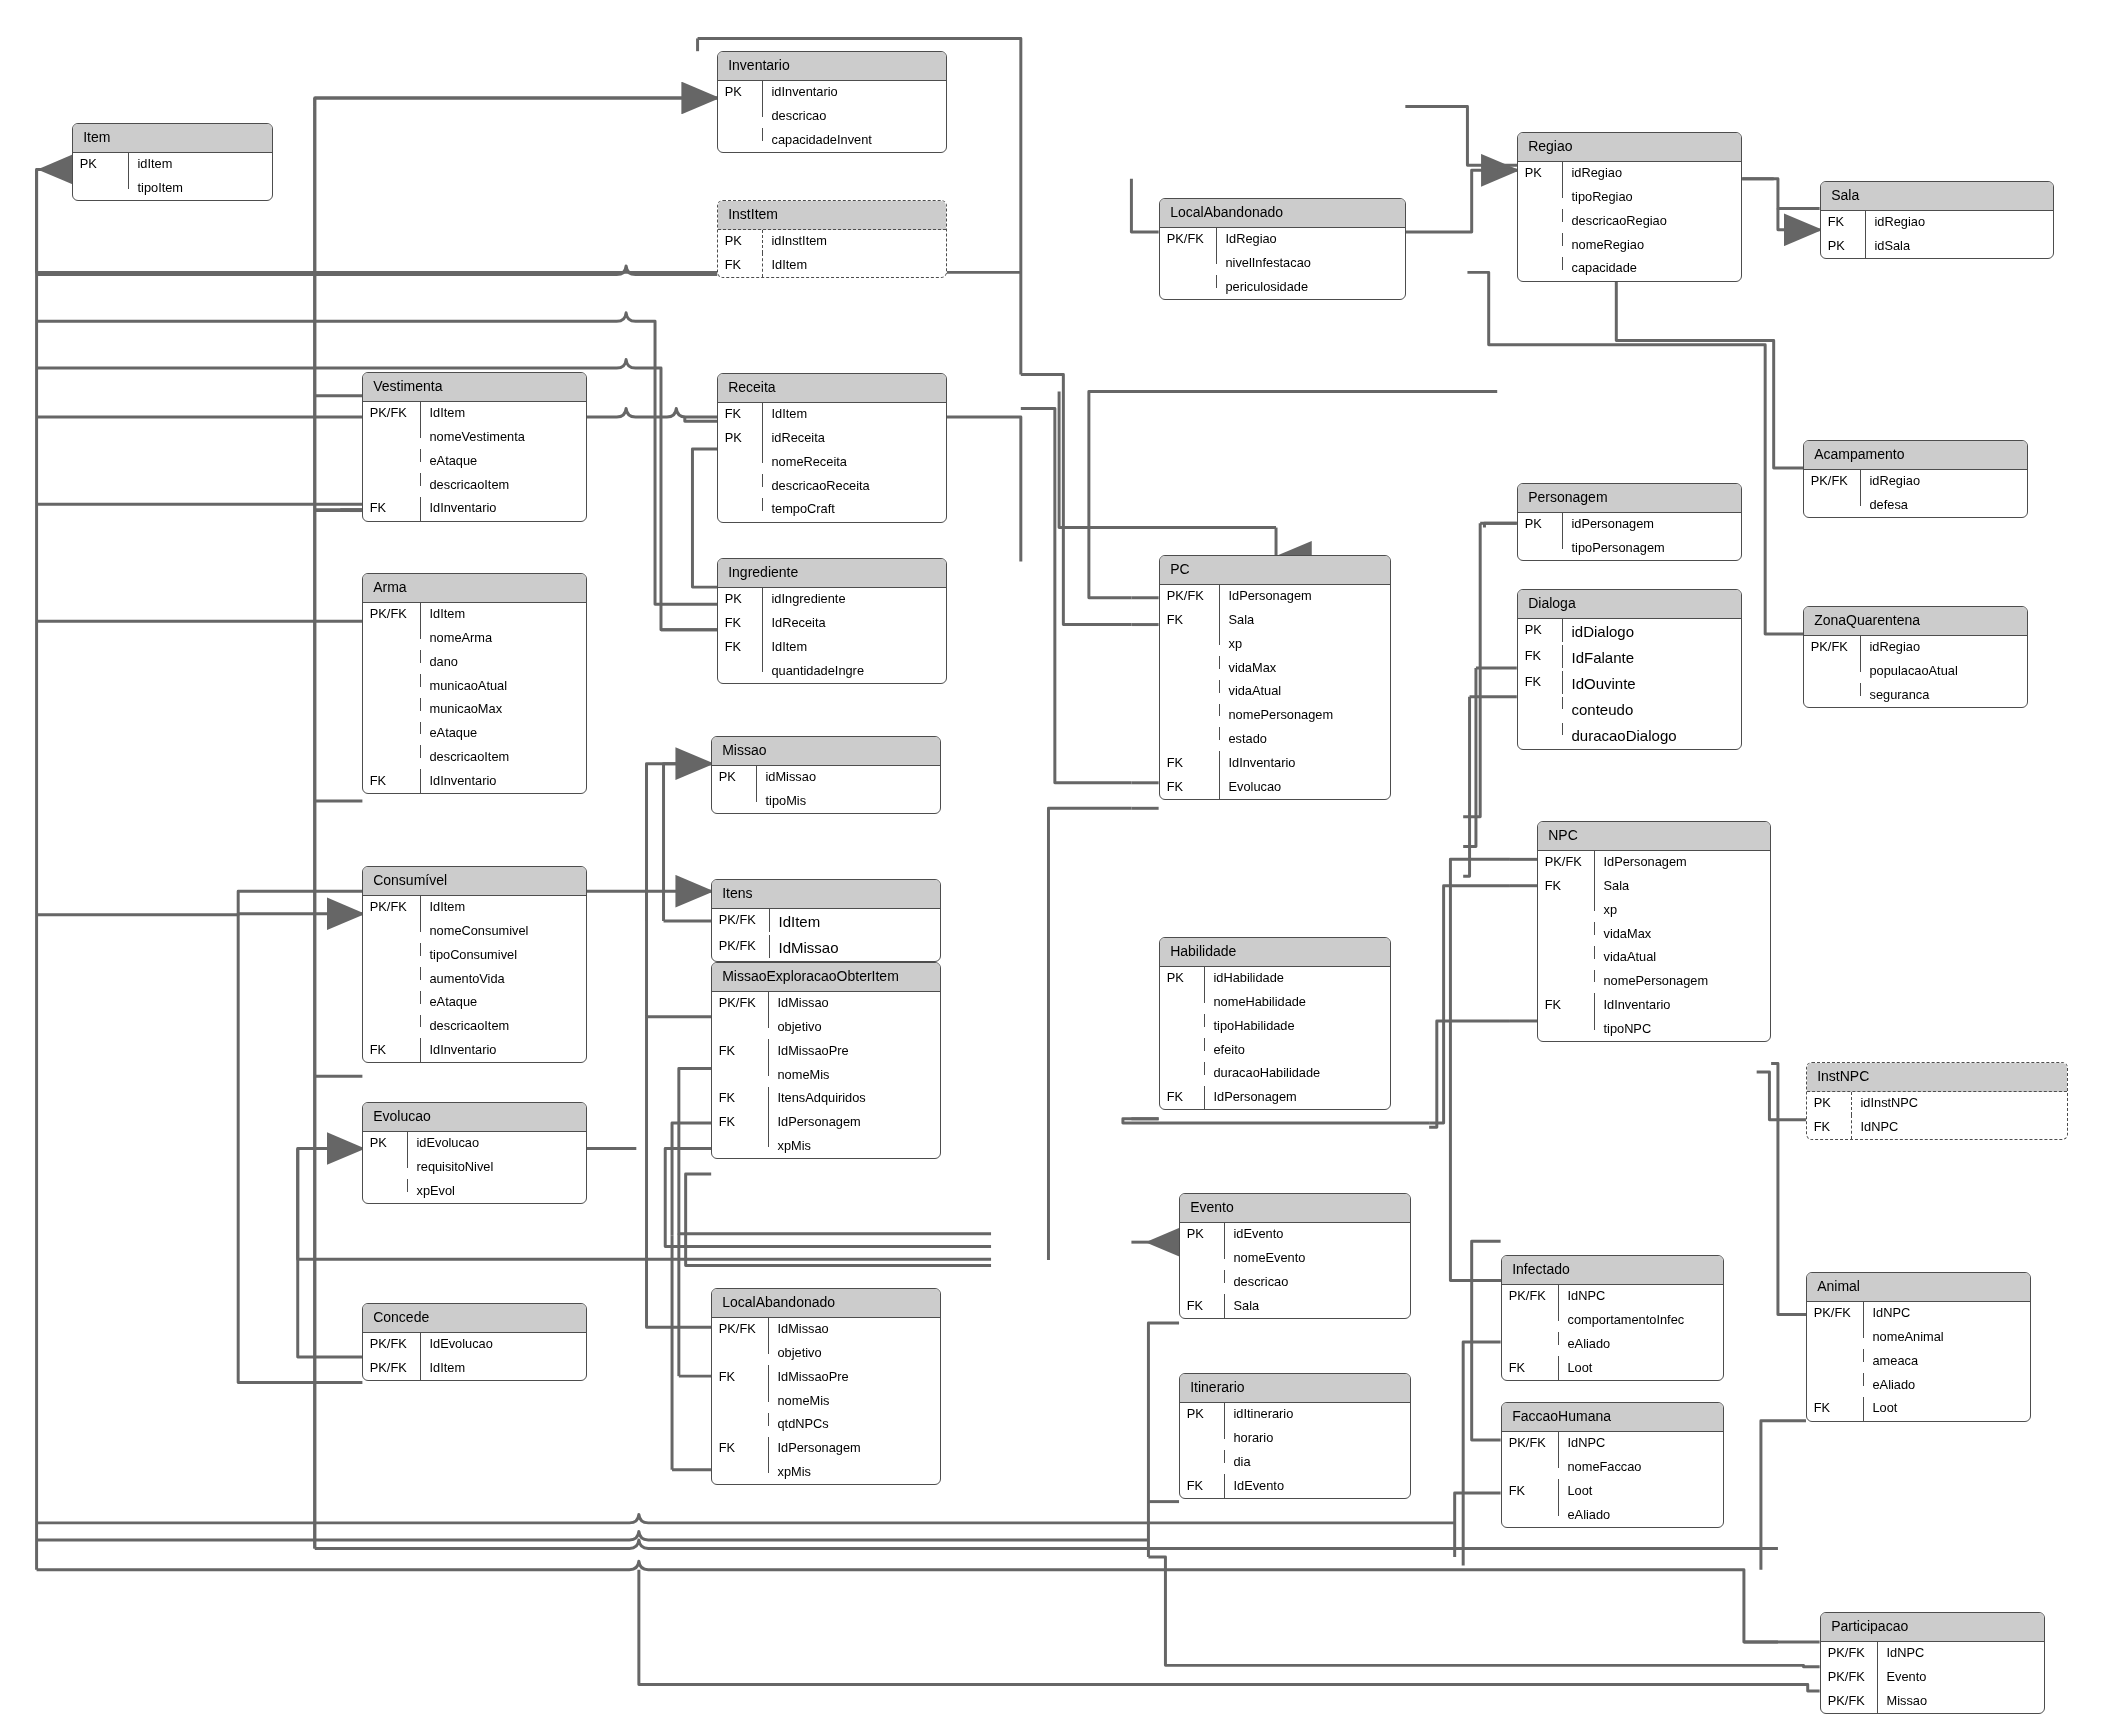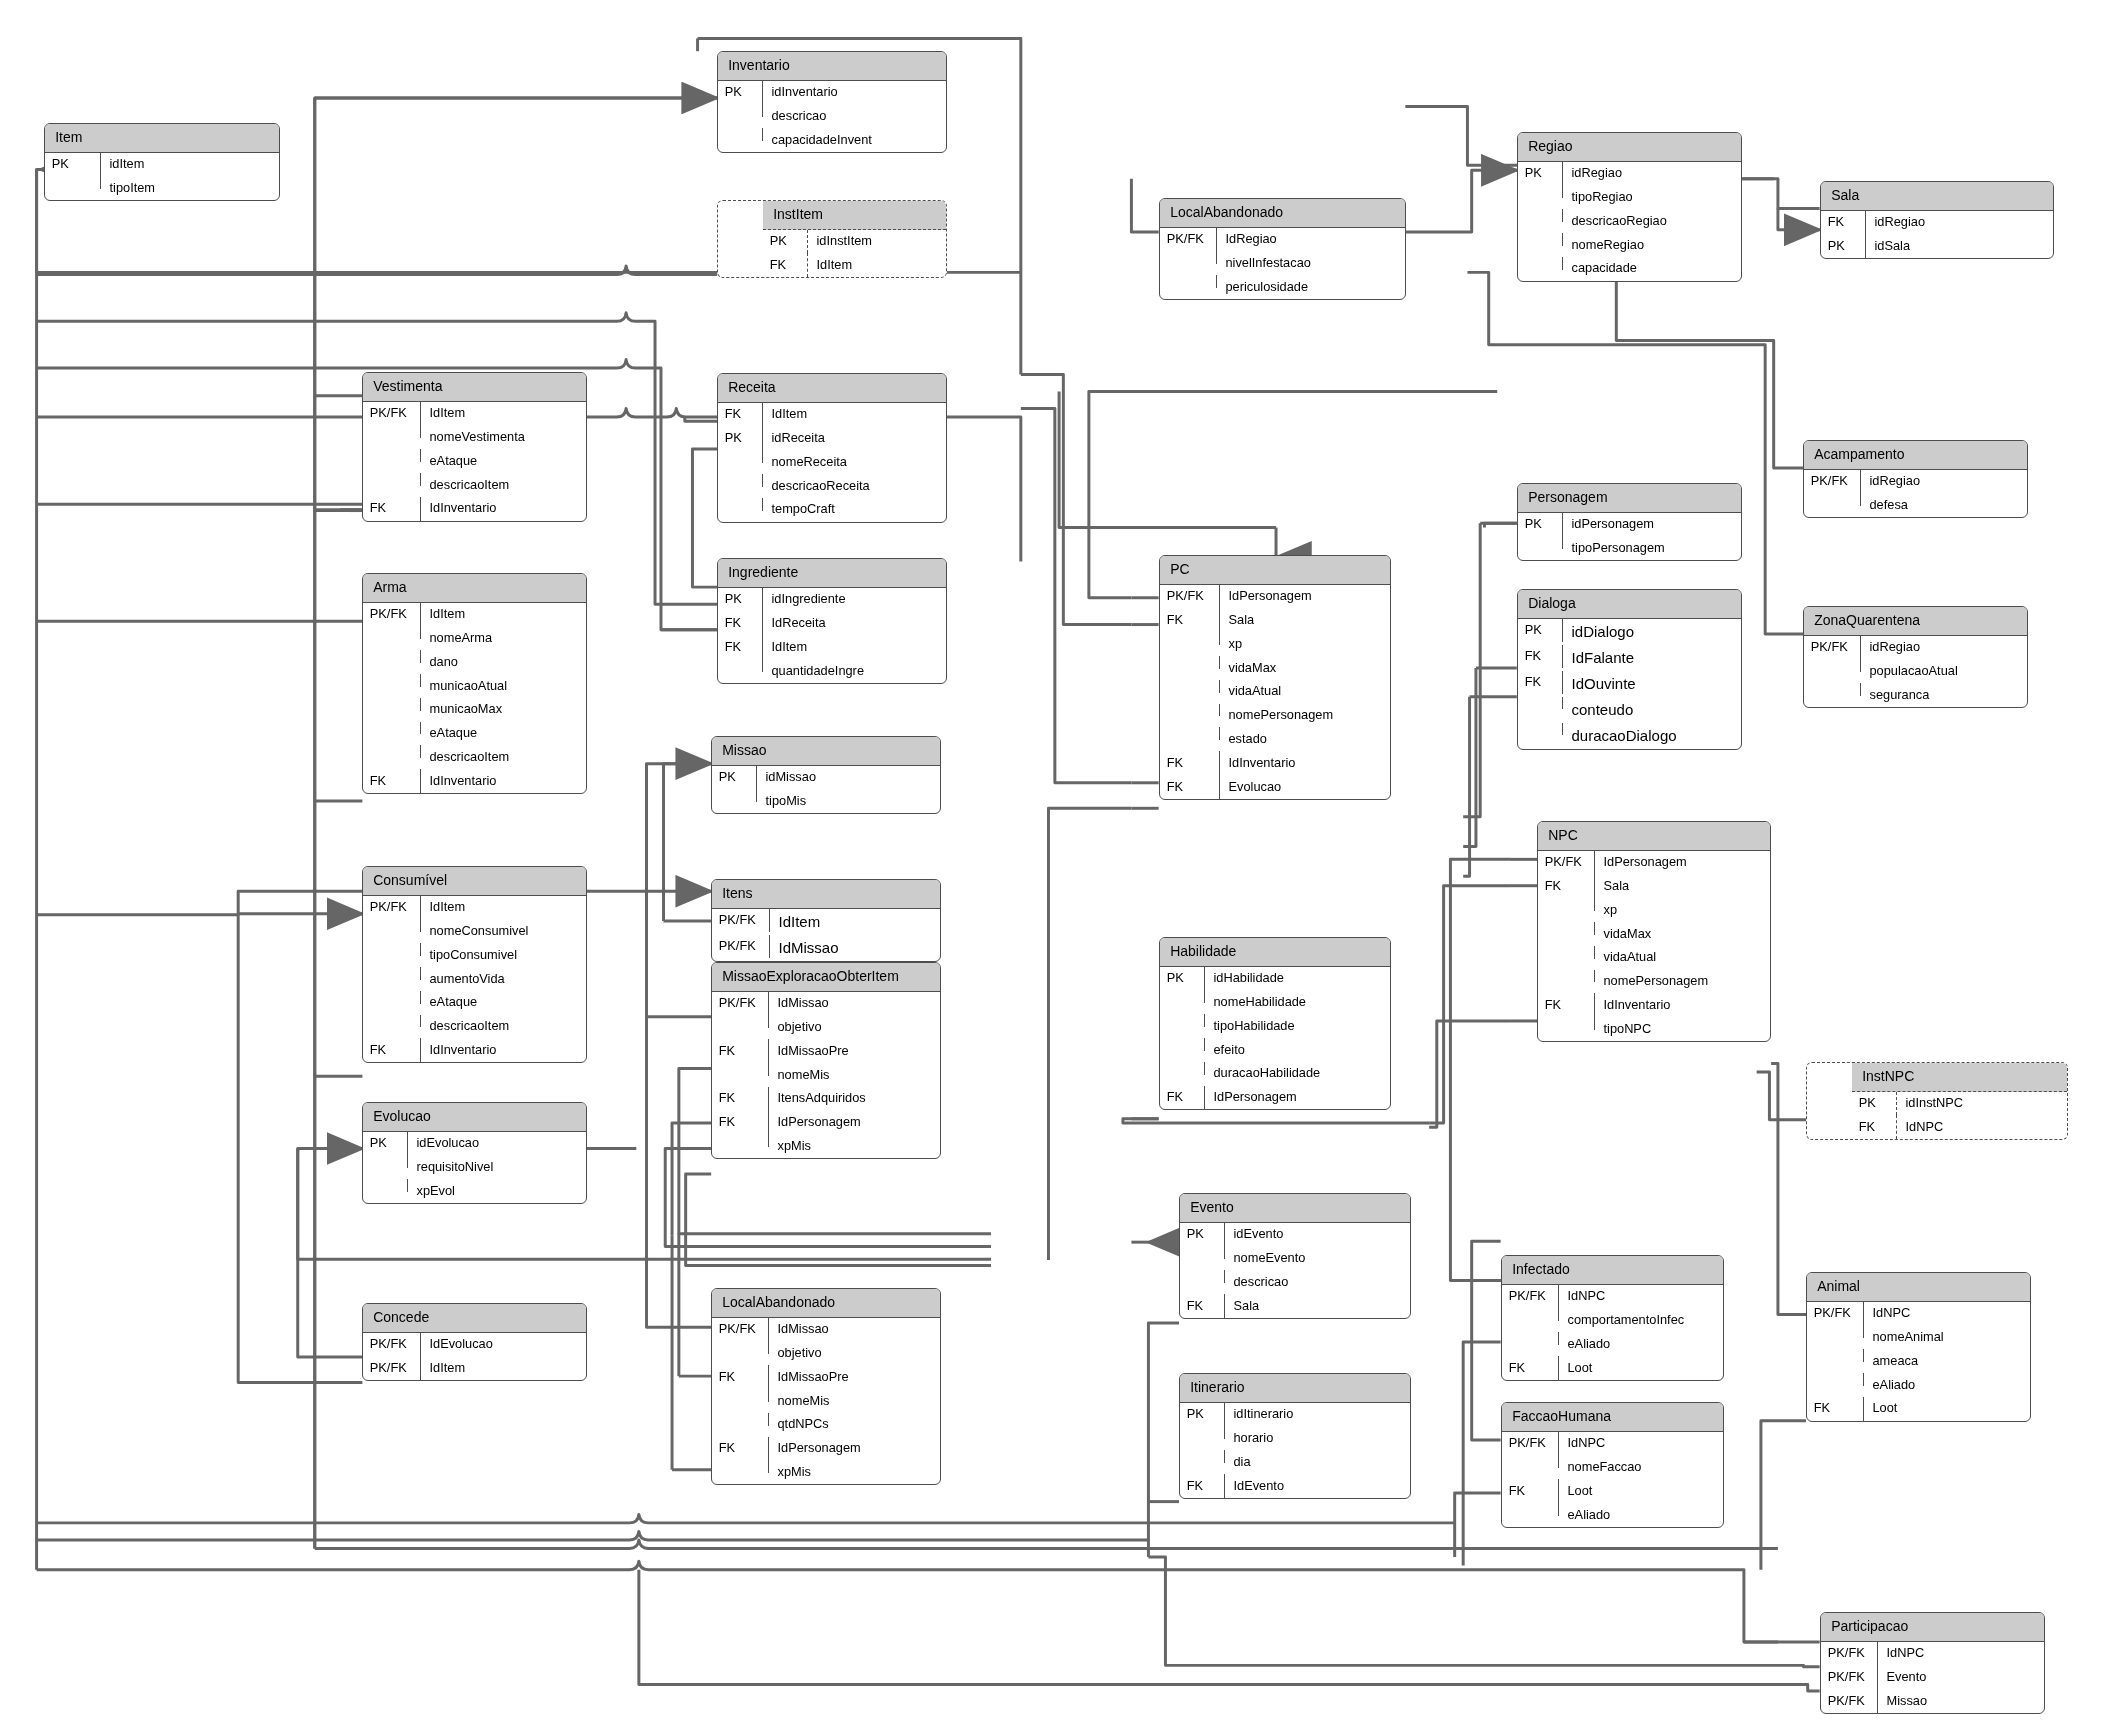--- a/index.html
+++ b/index.html
@@ -28,21 +28,20 @@
     box-sizing: border-box;
     background: #ffffff;
     border: 1.3px solid #4d4d4d;
     border-radius: 6px;
     overflow: hidden;
     z-index: 5;
   }
   .entity.dashed {
     border-style: dashed;
     border-width: 1.7px;
-    padding-left: 45px;
   }
   .ent-title {
     background: #cccccc;
     border-bottom: 1.3px solid #4d4d4d;
     font-size: 14px;
     color: #000000;
     padding: 6px 0 6px 10.2px;
     white-space: nowrap;
     line-height: 1.12;
   }
@@ -239,21 +238,21 @@
       <path d="M 86,3580 L 1480,3580 Q 1500,3580 1502,3560 Q 1504,3580 1524,3580 L 3420,3580"></path>
       <path d="M 1502,3690 L 1502,3960 L 4250,3960 L 4250,3975 L 4278,3975"></path>
       <path d="M 2700,3660 L 2740,3660 L 2740,3915 L 4240,3915 L 4240,3918 L 4278,3918"></path>
 
       <path d="M 4100,3860 L 4180,3860"></path>
 
     </g>
   </svg>
 
   <div id="entity-layer">
-      <div class="entity" style="left: 44px; top: 123px; width: 236px;">
+      <div class="entity" style="left: 72px; top: 123px; width: 201px;">
         <div class="ent-title">Item</div>
         <div class="ent-body">
           <div class="attr-row">
             <div class="attr-key" style="width: 56px;">PK</div>
             <div class="attr-name">idItem</div>
           </div>
           <div class="attr-row">
             <div class="attr-key" style="width: 56px;"></div>
             <div class="attr-name">tipoItem</div>
           </div>

